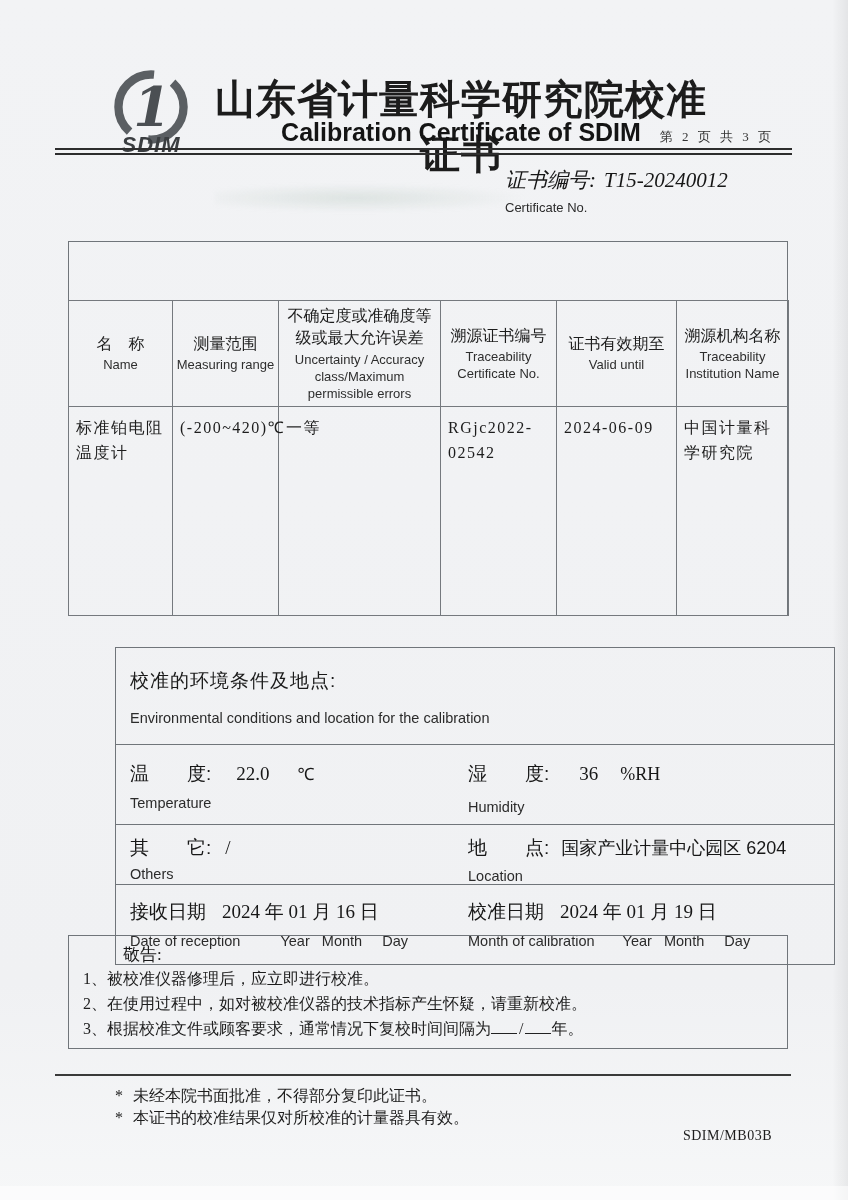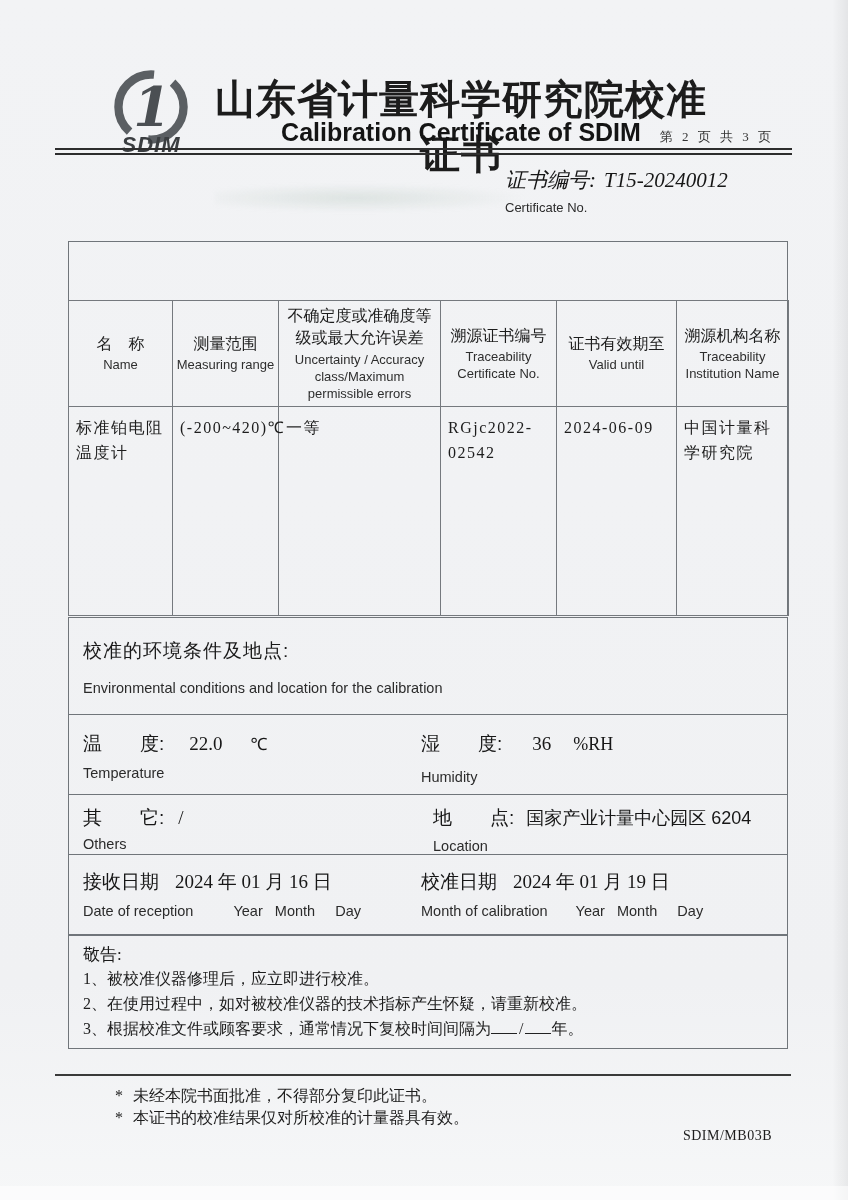--- a/index.html
+++ b/index.html
@@ -41,42 +41,42 @@
   table.std{position:absolute;left:-1px;top:58px;width:720px;height:316px;
     border-collapse:collapse;table-layout:fixed;}
   table.std th,table.std td{border:1px solid #75797e;}
   table.std th{height:97px;font-weight:normal;padding:4px 3px;vertical-align:middle;text-align:center;}
   .th-cn{font-size:16px;line-height:1.4;color:#1d1d1d;}
   .th-en{font-family:"Liberation Sans",sans-serif;font-size:13px;color:#2e2e2e;line-height:1.3;margin-top:2px;}
   table.std tbody td{vertical-align:top;padding:9px 7px;font-size:16px;line-height:1.55;
     letter-spacing:1.5px;color:#1d1d1d;}
   td.num{letter-spacing:0.3px;}
 
-  .box-b{top:617px;height:318px;}
+  .box-b{top:647px;height:318px;margin-left:47px;}
   .env-head{height:97px;border-bottom:1px solid #70757a;box-sizing:border-box;padding:20px 14px 0;}
   .env-head .sec-title-en{margin-top:16px;}
   .env-row{display:flex;border-bottom:1px solid #70757a;box-sizing:border-box;}
   .env-row.last{border-bottom:none;}
   .row-th{height:80px;padding-top:16px;}
-  .row-ol{height:60px;padding-top:10px;gap:12px;}
+  .row-ol{height:60px;padding-top:10px;}
   .row-dt{height:81px;padding-top:14px;}
   .env-left{width:352px;padding-left:14px;box-sizing:border-box;}
   .env-right{flex:1;}
   .env-line{font-size:19px;color:#171717;}
   .env-label{font-family:"Liberation Sans",sans-serif;}
   .v-temp{margin-left:25px;}  .u-temp{margin-left:28px;font-size:17px;}
   .v-hum{margin-left:30px;}   .u-hum{margin-left:22px;font-size:18px;}
   .v-oth{margin-left:14px;}
   .v-loc{margin-left:12px;font-family:"Liberation Sans",sans-serif;font-size:18px;}
   .env-sub{font-family:"Liberation Sans",sans-serif;font-size:14.5px;color:#2b2b2b;margin-top:8px;}
   .date-val{margin-left:16px;}
   .units{white-space:pre;margin-left:40px;}
 
   .box-c{top:935px;height:114px;padding:7px 14px;box-sizing:border-box;}
-  .notice-title{font-size:17px;color:#1a1a1a;}
+  .notice-title{font-size:17px;color:#1a1a1a;margin-left:40px;}
   .notice-line{font-size:16px;line-height:25px;color:#1d1d1d;}
   .blank{display:inline-block;width:26px;height:15px;border-bottom:1px solid #222;}
   .slash{padding:0 2px;}
 
   
   .foot-rule{position:absolute;left:55px;right:57px;top:1074px;border-top:2px solid #3a3a3a;}
   .footnote{position:absolute;left:115px;font-size:16px;color:#1d1d1d;}
   .fn1{top:1086px;} .fn2{top:1108px;}
   .footnote .mark{margin-right:10px;}
   .doc-code{position:absolute;right:76px;top:1128px;font-size:14px;letter-spacing:0.5px;color:#1d1d1d;}

